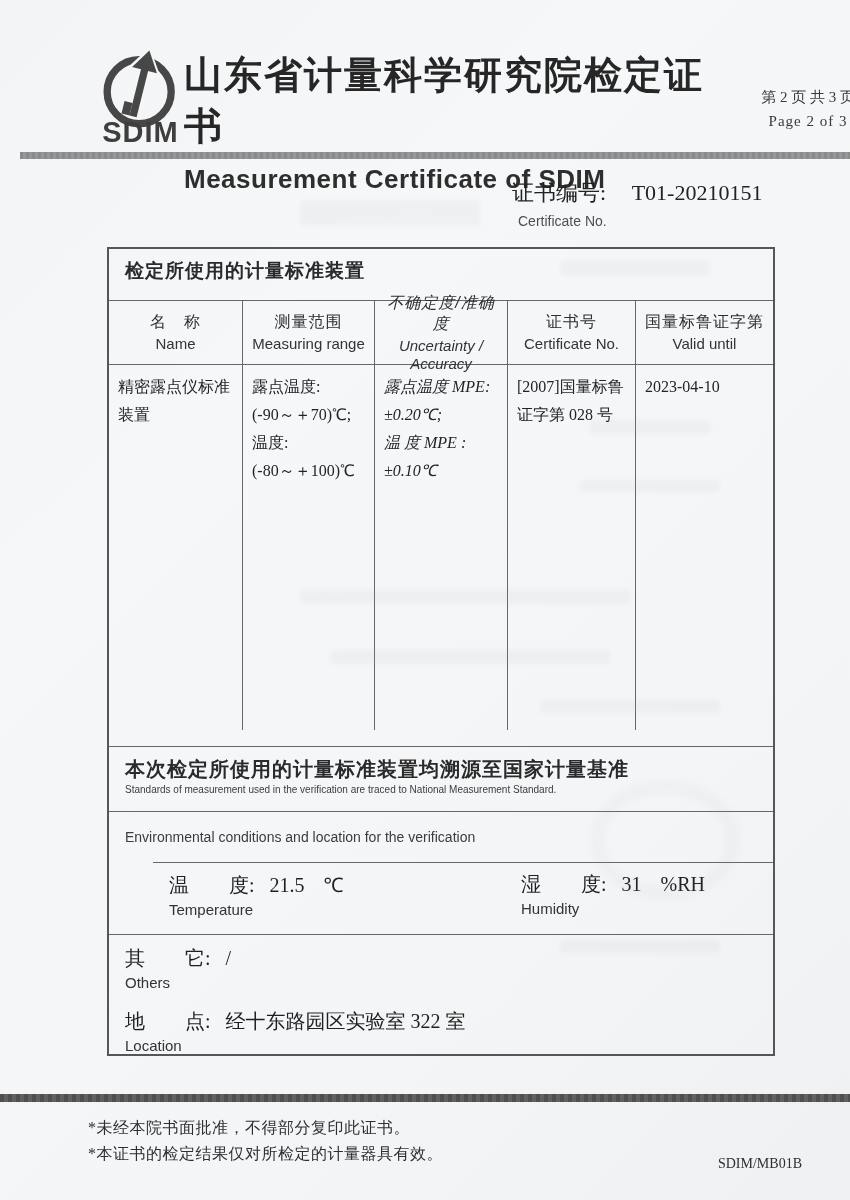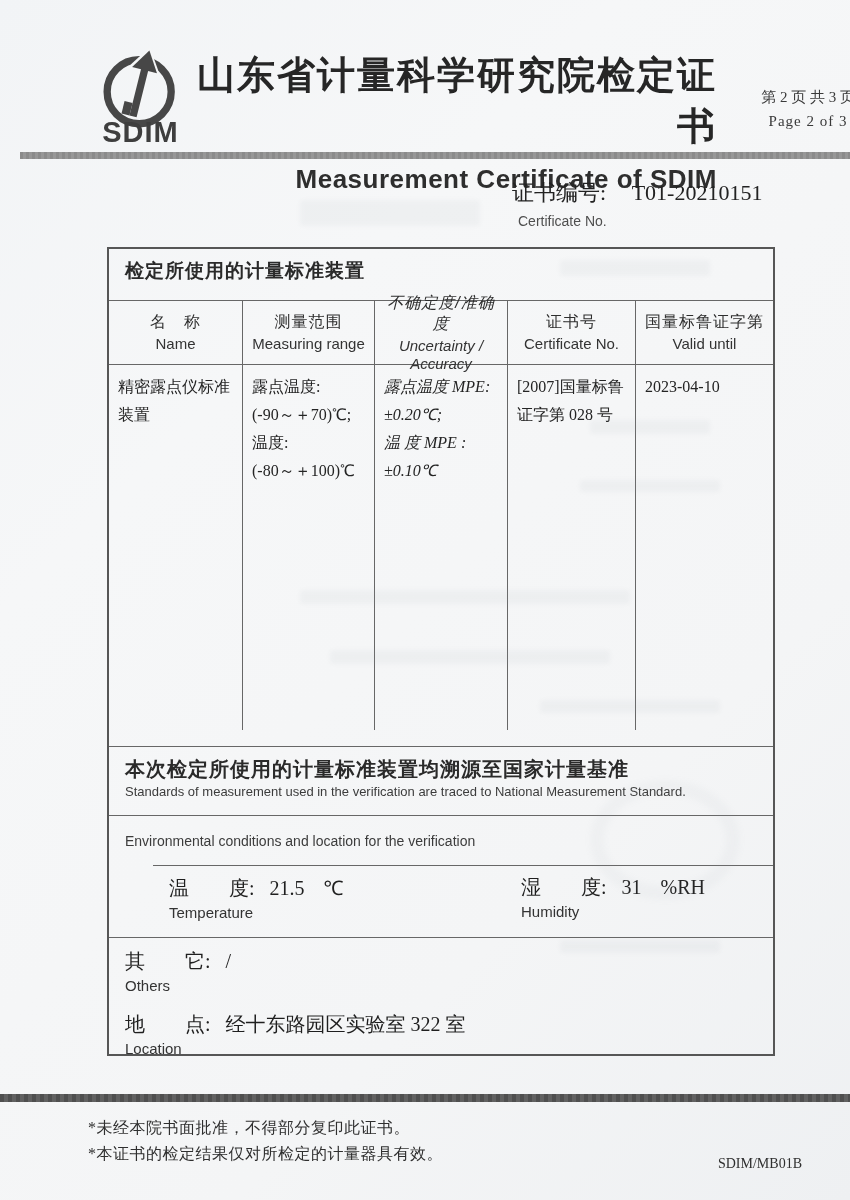--- a/index.html
+++ b/index.html
@@ -9,21 +9,21 @@
     background:linear-gradient(135deg,#f2f4f6 0%, #f6f7f8 30%, #f4f5f6 70%, #eef0f2 100%);
     overflow:hidden; color:#2b2b2b;
     font-family:"Liberation Serif", serif;
   }
 
   
   .logo-block { position:absolute; left:83px; top:46px; width:115px; text-align:center; }
   .logo-svg { display:block; margin:0 auto; }
   .logo-text { font-family:"Liberation Sans", sans-serif; font-weight:800; font-size:29px;
                letter-spacing:1px; color:#3e3e3e; margin-top:-16px; }
-  .title-block { position:absolute; left:192px; top:50px; width:525px; text-align:right; }
+  .title-block { position:absolute; left:184px; top:50px; width:525px; text-align:left; }
   .title-cn { font-size:38px; font-weight:700; letter-spacing:2px; color:#262626; }
   .title-en { font-family:"Liberation Sans", sans-serif; font-weight:700; font-size:26px;
               color:#2e2e2e; margin-top:12px; letter-spacing:0.5px; }
   .page-info { position:absolute; left:738px; top:88px; width:140px; text-align:center;
                font-size:15px; color:#3a3a3a; }
   .page-info .en { margin-top:6px; letter-spacing:1px; }
   .bar-top { position:absolute; left:20px; top:152px; width:830px; height:7px;
              background:repeating-linear-gradient(90deg,#8b8b8b 0 3px,#979797 3px 6px); }
   .bar-bottom { position:absolute; left:0; top:1094px; width:850px; height:8px;
                 background:repeating-linear-gradient(90deg,#4f4f4f 0 4px,#616161 4px 8px); }
@@ -59,21 +59,21 @@
   .th .cn { font-family:"Liberation Sans", sans-serif; font-size:16px; color:#2e2e2e; letter-spacing:1px; }
   .th .en { font-family:"Liberation Sans", sans-serif; font-size:15px; color:#333; line-height:1.2;
             margin-top:2px; }
   .tbody { height:365px; }
   .td { padding:8px 8px 0 9px; font-size:16px; line-height:1.75; color:#242424; }
   .pre { white-space:pre-line; }
 
   
   .trace { height:60px; }
   .trace .sec-title-cn { font-size:20px; }
-  .trace .sec-title-en { font-size:13px; margin-top:1px; }
+  .trace .sec-title-en { font-size:10px; margin-top:1px; }
   .envhead { height:76px; }
   .envhead .sec-pad { padding-top:14px; }
 
   .envrow { height:59px; display:flex;margin-left:44px; }
   .env-item { padding:8px 0 0 16px; }
   .env-left { width:352px; }
   .env-right { flex:1; }
   .env-line { font-size:20px; color:#1f1f1f; }
   .env-line .val { margin-left:10px; }
   .env-line .unit { margin-left:14px; }

